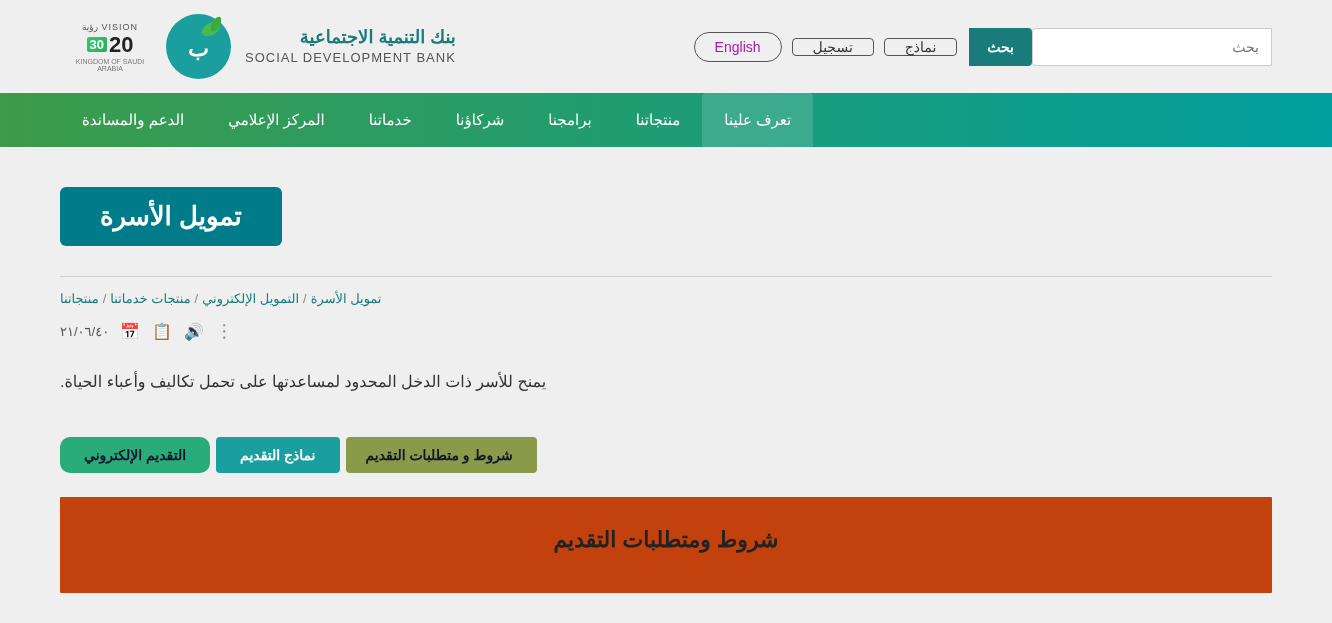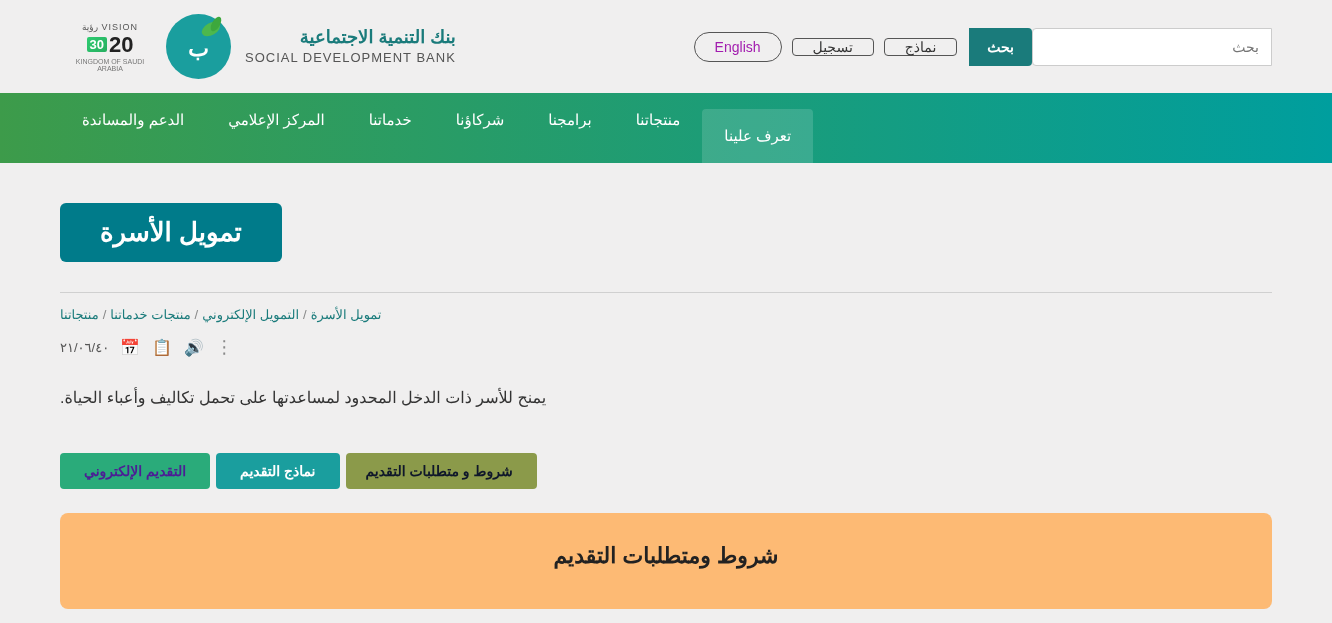--- a/index.html
+++ b/index.html
@@ -191,21 +191,20 @@
       font-size: 15px;
       padding: 18px 22px;
       display: block;
       cursor: pointer;
       white-space: nowrap;
     }
 
     .nav-item:first-child .nav-link {
       background-color: rgba(255,255,255,0.15);
       border-radius: 4px 4px 0 0;
-      margin-top: 16px;
     }
 
     
     .main-content {
       background-color: #f0efef;
       padding: 0 60px 40px;
     }
 
     
     .hero-title-block {
@@ -309,27 +308,28 @@
       padding-left: 20px;
     }
 
     .tab-btn-teal {
       background-color: #1a9e9e;
       color: #fff;
     }
 
     .tab-btn-green {
       background-color: #2aab7a;
-      color: #4c1d95;
+      color: #0f172a;
+      border-radius: 10px;
     }
 
     
     .content-card {
-      background: #fdba74;
-      border-radius: 8px;
+      background: #c2410c;
+      border-radius: 1px;
       padding: 30px 40px;
       margin-top: 4px;
     }
 
     .content-card-title {
       text-align: center;
       font-size: 22px;
       font-weight: bold;
       color: #222;
       padding-bottom: 10px;

